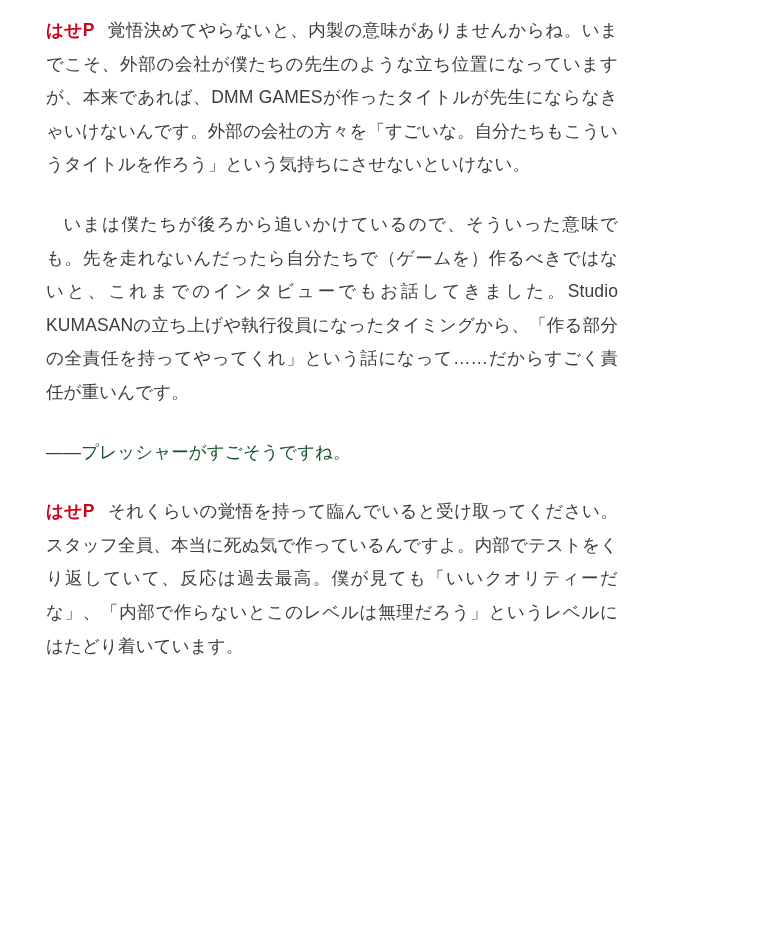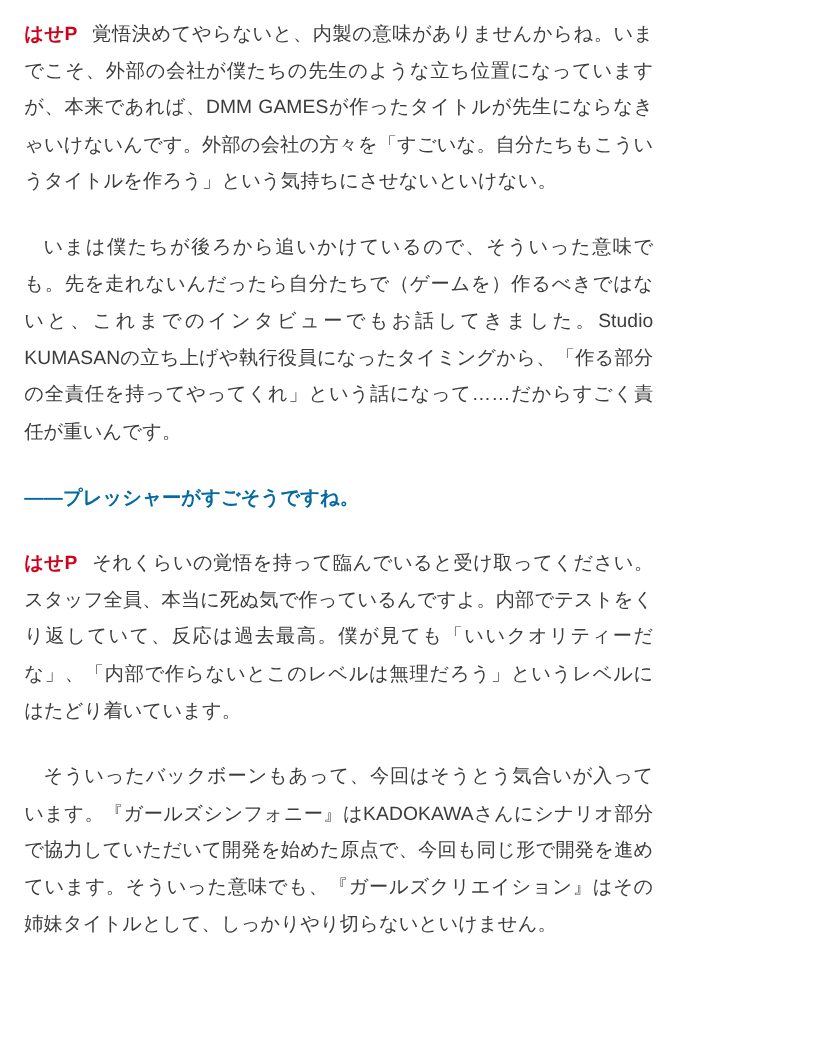--- a/index.html
+++ b/index.html
@@ -11,20 +11,21 @@
     width: 757px;
     height: 950px;
     overflow: hidden;
     font-family: "Liberation Sans", "DejaVu Sans", sans-serif;
     color: #3a3a3a;
   }
   .article {
     padding: 14px 26px 0 22px;
     box-sizing: border-box;
     width: 620px;
+    margin-left: 24px;
   }
   p {
     margin: 0 0 26px 0;
     font-size: 17.5px;
     line-height: 1.92;
     letter-spacing: 0.1px;
     color: #3c3c3c;
     text-align: justify;
     text-justify: inter-character;
   }
@@ -33,22 +34,22 @@
   }
   .speaker {
     color: #d0021b;
     font-weight: bold;
   }
   .speaker-gap {
     display: inline-block;
     width: 0.75em;
   }
   .question {
-    font-weight: bold;
-    color: #0369a1;
+    font-weight: normal;
+    color: #14532d;
   }
 </style>
 </head>
 <body>
 
 <div class="article">
 
   <p>
     <span class="speaker">はせP</span><span class="speaker-gap"></span><span>覚悟決めてやらないと、内製の意味がありませんからね。いまでこそ、外部の会社が僕たちの先生のような立ち位置になっていますが、本来であれば、DMM GAMESが作ったタイトルが先生にならなきゃいけないんです。外部の会社の方々を「すごいな。自分たちもこういうタイトルを作ろう」という気持ちにさせないといけない。</span>
   </p>
@@ -60,17 +61,14 @@
   <p class="question">
     <span>——プレッシャーがすごそうですね。</span>
   </p>
 
 
 
   <p>
     <span class="speaker">はせP</span><span class="speaker-gap"></span><span>それくらいの覚悟を持って臨んでいると受け取ってください。スタッフ全員、本当に死ぬ気で作っているんですよ。内部でテストをくり返していて、反応は過去最高。僕が見ても「いいクオリティーだな」、「内部で作らないとこのレベルは無理だろう」というレベルにはたどり着いています。</span>
   </p>
 
-  <p class="indent">
-    <span>そういったバックボーンもあって、今回はそうとう気合いが入っています。『ガールズシンフォニー』はKADOKAWAさんにシナリオ部分で協力していただいて開発を始めた原点で、今回も同じ形で開発を進めています。そういった意味でも、『ガールズクリエイション』はその姉妹タイトルとして、しっかりやり切らないといけません。</span>
-  </p>
 
 </div>
 
 </body></html>

